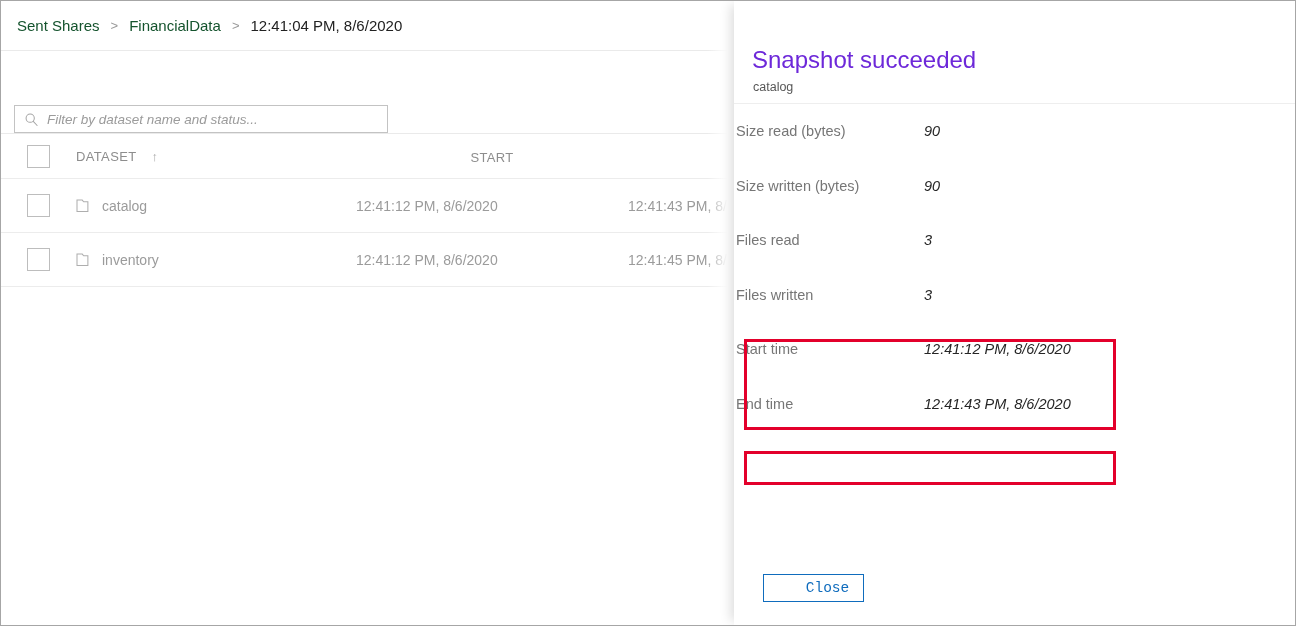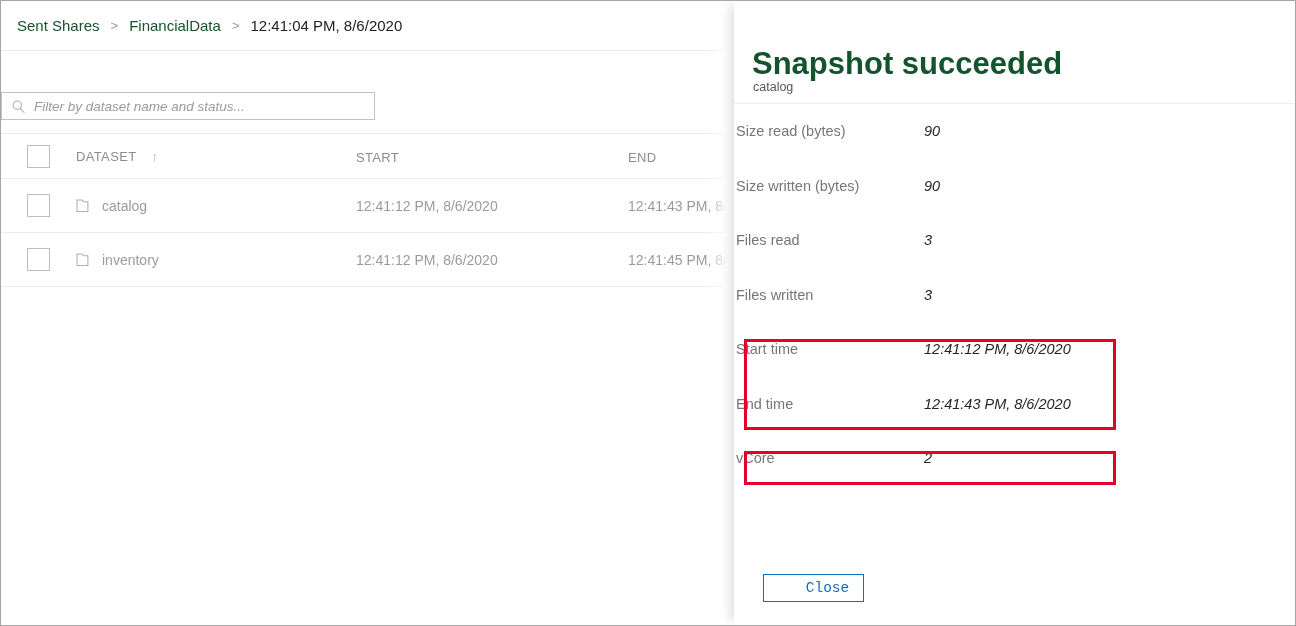--- a/index.html
+++ b/index.html
@@ -72,22 +72,22 @@
   .refresh-label {
     color: #6b6b6b;
     font-size: 14.5px;
   }
 
   
   .filter-wrap {
     position: absolute;
     left: 0; top: 91px;
     width: 734px; height: 42px;
-    display: flex; align-items: flex-start;
-    padding-left: 0;
+    display: flex; align-items: flex-end;
+    padding-left: 13px;
     border-bottom: 1px solid #eaeaea;
   }
   .filter-box {
     position: relative;
     width: 374px; height: 28px;
     border: 1px solid #c3c3c3;
     background: #ffffff;
     display: flex; align-items: center;
   }
   .filter-search-icon {
@@ -112,20 +112,21 @@
   
   .grid {
     position: absolute;
     left: 0; top: 134px;
     width: 734px;
   }
   .grid-header {
     display: flex; align-items: center;
     height: 44px;
     border-bottom: 1px solid #ececec;
+    text-align: center;
   }
   .grid-row {
     display: flex; align-items: center;
     height: 54px;
     border-bottom: 1px solid #ececec;
   }
   .cell-check {
     width: 75px; flex: 0 0 75px;
     display: flex; align-items: center; justify-content: center;
   }
@@ -171,23 +172,23 @@
     box-shadow: -7px 0 11px -4px rgba(0,0,0,0.14);
   }
   .panel-header {
     position: absolute;
     left: 0; top: 0; width: 561px; height: 103px;
     border-bottom: 1px solid #eeeeee;
   }
   .panel-title {
     position: absolute;
     left: 18px; top: 47px;
-    font-size: 31px;
-    font-weight: 700;
-    color: #14532d;
+    font-size: 24px;
+    font-weight: 400;
+    color: #6d28d9;
     line-height: 1;
   }
   .panel-subtitle {
     position: absolute;
     left: 19px; top: 80px;
     font-size: 12.5px;
     color: #575757;
     line-height: 1;
   }
 
@@ -363,24 +364,20 @@
       <div class="detail-row">
         <div class="detail-label">Start time</div>
         <div class="detail-value">12:41:12 PM, 8/6/2020</div>
       </div>
 
       <div class="detail-row">
         <div class="detail-label">End time</div>
         <div class="detail-value">12:41:43 PM, 8/6/2020</div>
       </div>
 
-      <div class="detail-row">
-        <div class="detail-label">vCore</div>
-        <div class="detail-value">2</div>
-      </div>
 
     </div>
 
     <div class="panel-footer">
       <button class="close-btn">Close</button>
     </div>
   </div>
 
   <div class="redbox" id="redbox-times"></div>
   <div class="redbox" id="redbox-vcore"></div>

